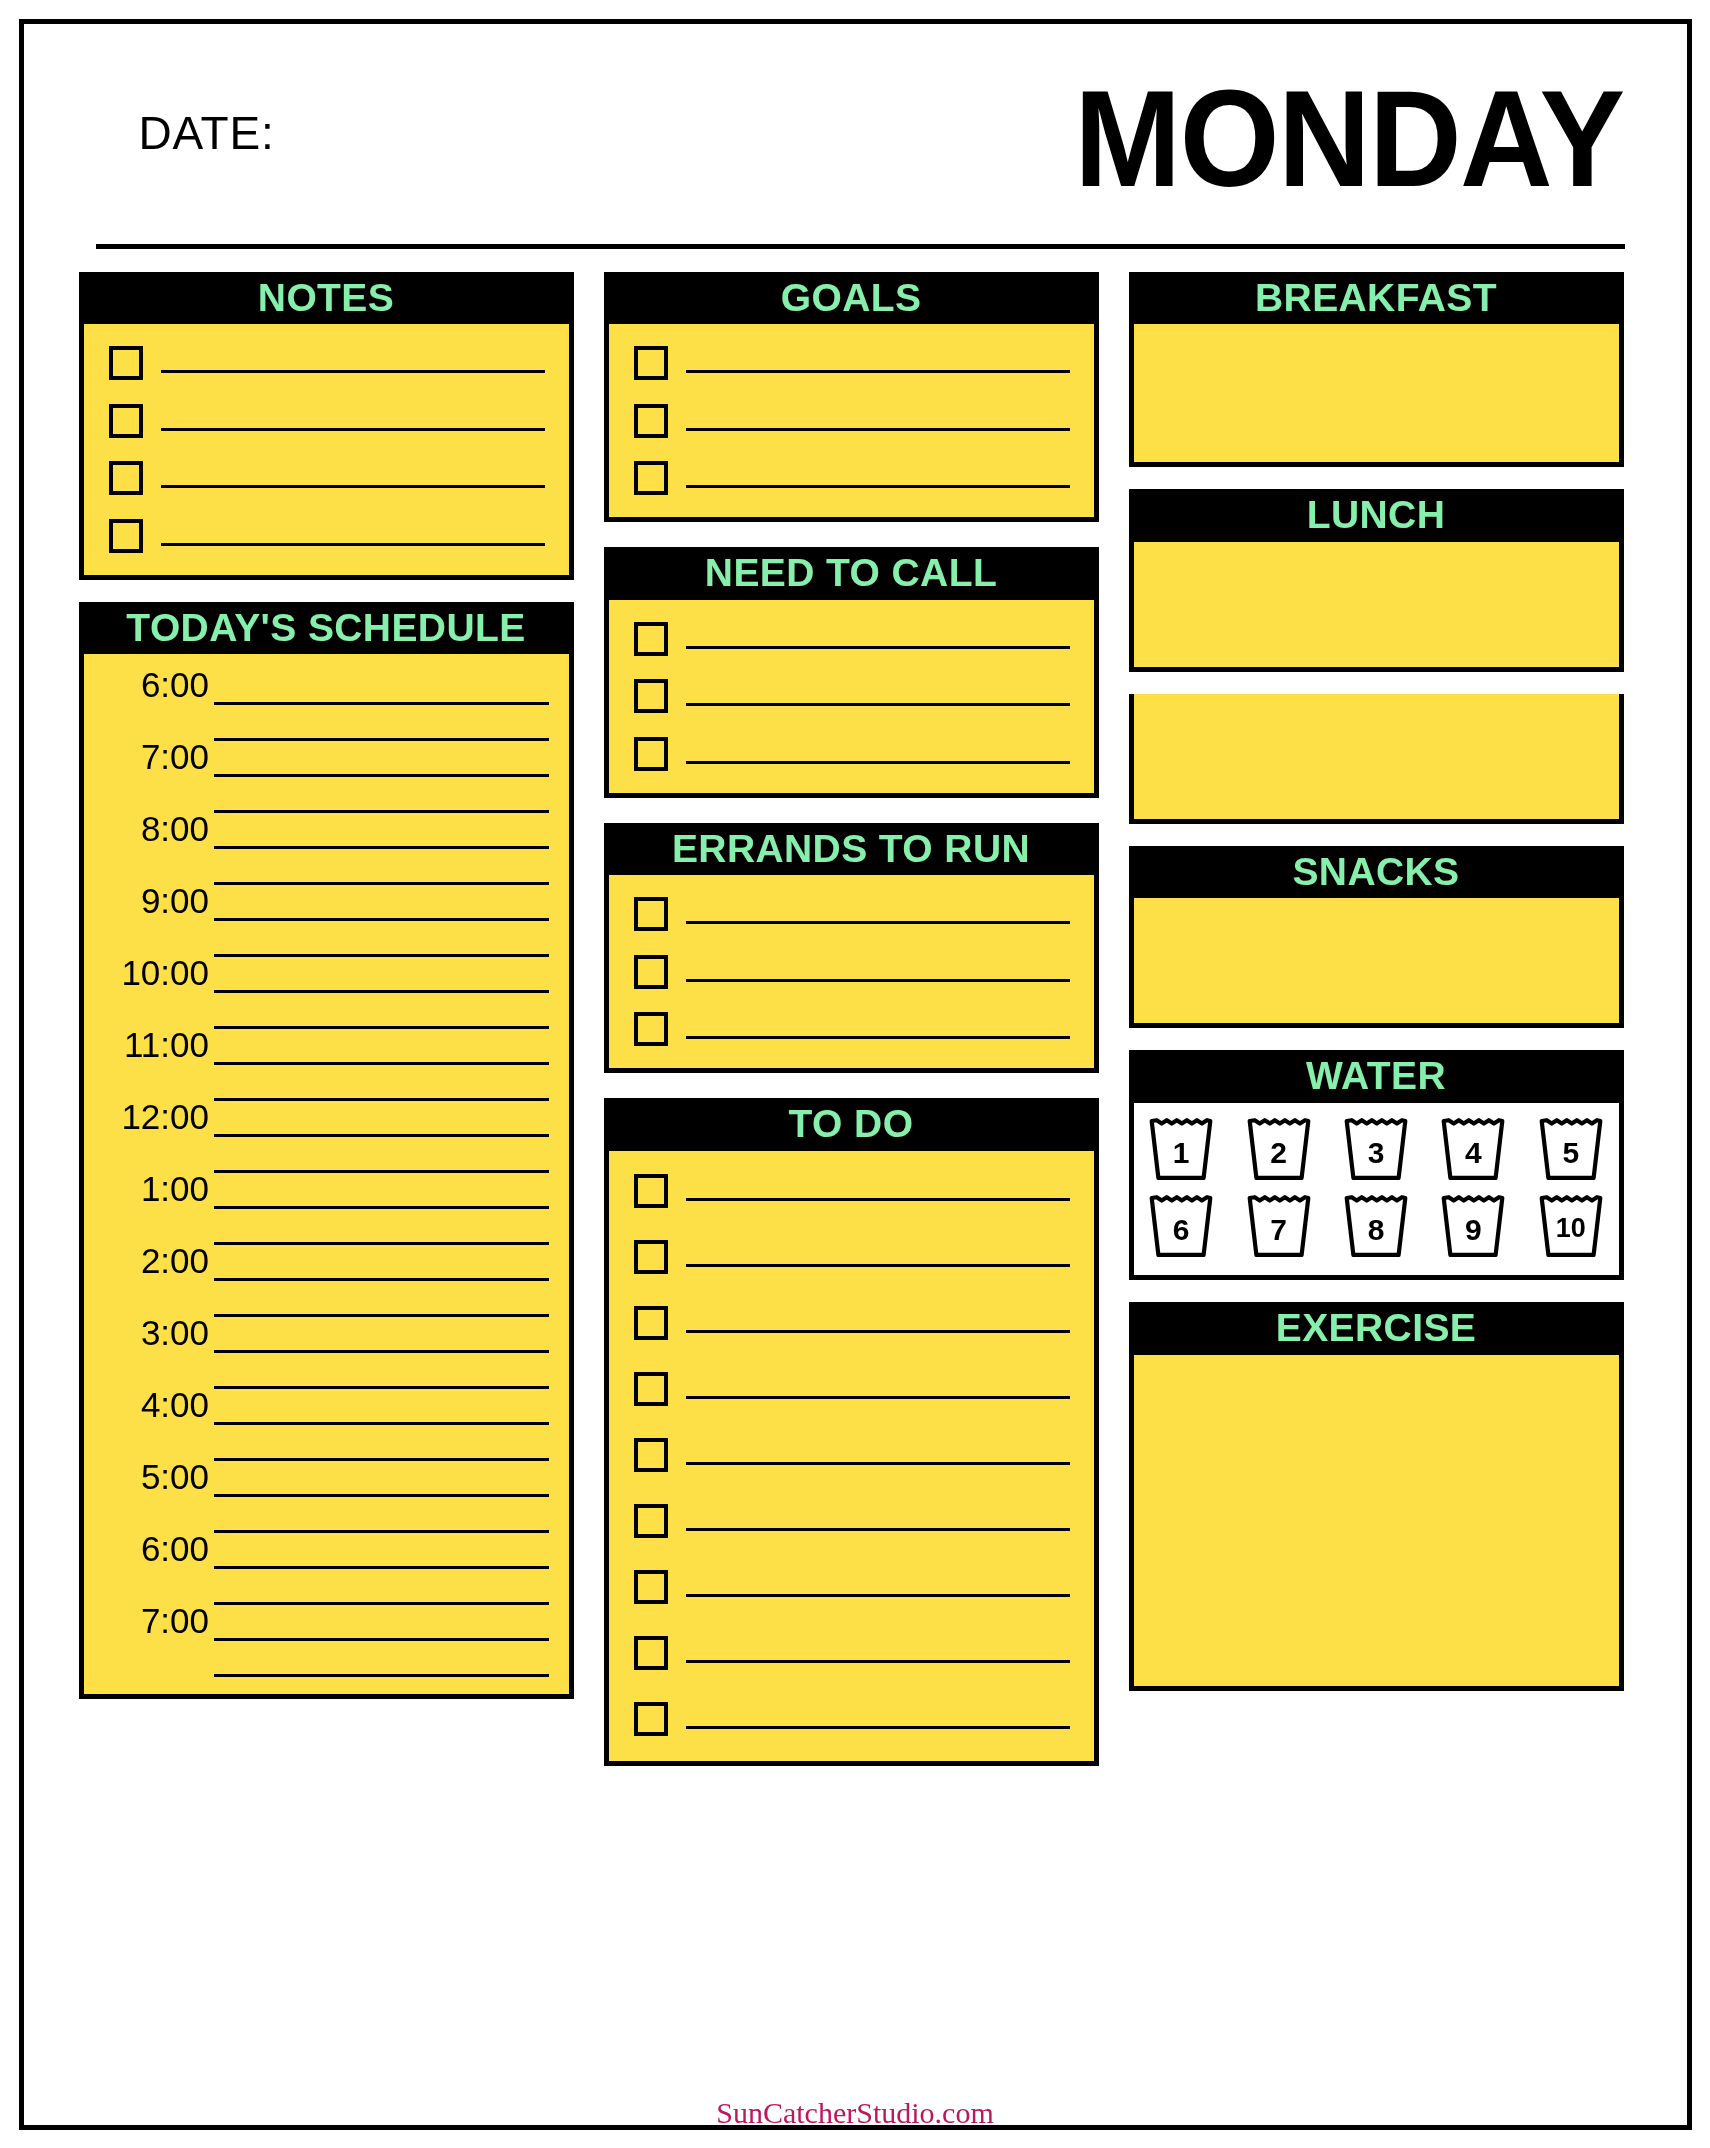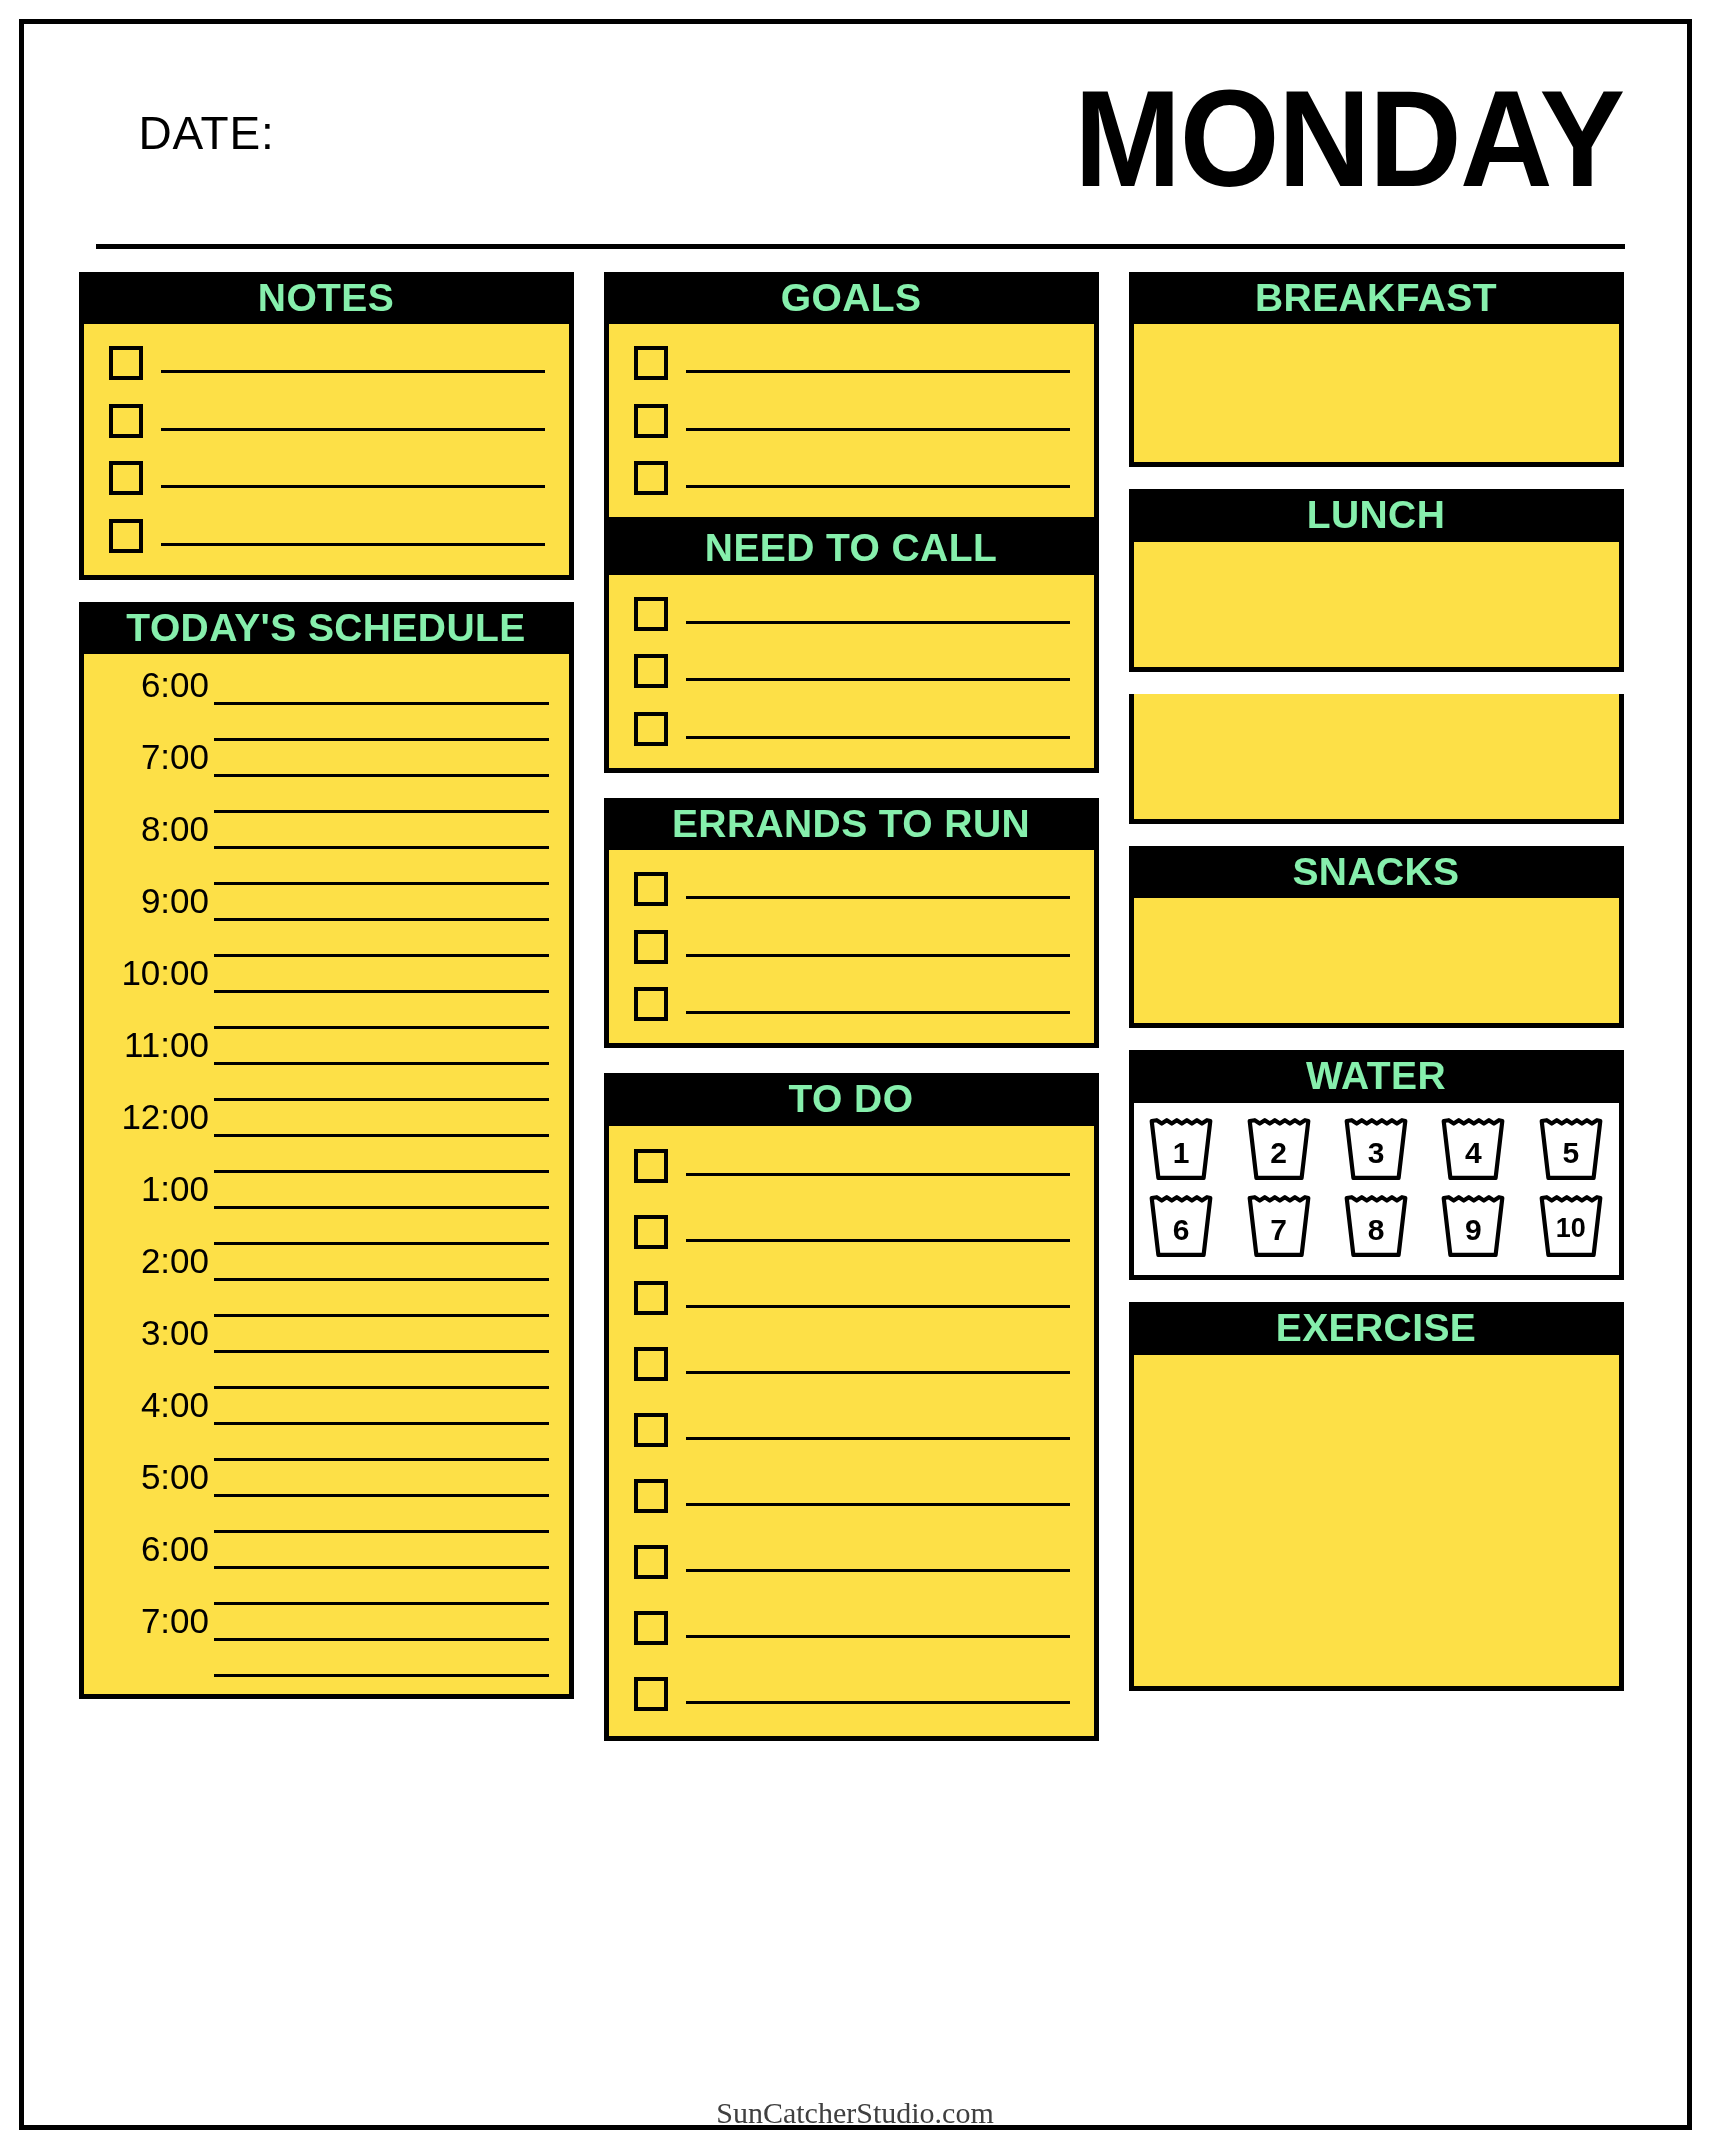--- a/index.html
+++ b/index.html
@@ -193,21 +193,21 @@
 
   
   .footer {
     position: absolute;
     left: 0;
     right: 0;
     bottom: 18.5px;
     text-align: center;
     font-family: "Liberation Serif", serif;
     font-size: 30px;
-    color: #404040;
+    color: #be185d;
   }
 </style>
 </head>
 <body>
 
 <div class="page">
   <div class="page-border"></div>
   <div class="inner">
 
     <div class="header">
@@ -361,21 +361,21 @@
                   <div class="sched-line"></div>
                 </div>
             </div>
           </div>
         </div>
 
       </div>
 
       <div class="col-mid">
 
-        <div style="">
+        <div style="margin-bottom:25px;">
           <div class="box-title">GOALS</div>
           <div class="box-body">
             <div class="check-rows">
               <div class="check-row">
                   <div class="cbox"></div>
                   <div class="cline"></div>
                 </div>
               <div class="check-row">
                   <div class="cbox"></div>
                   <div class="cline"></div>

